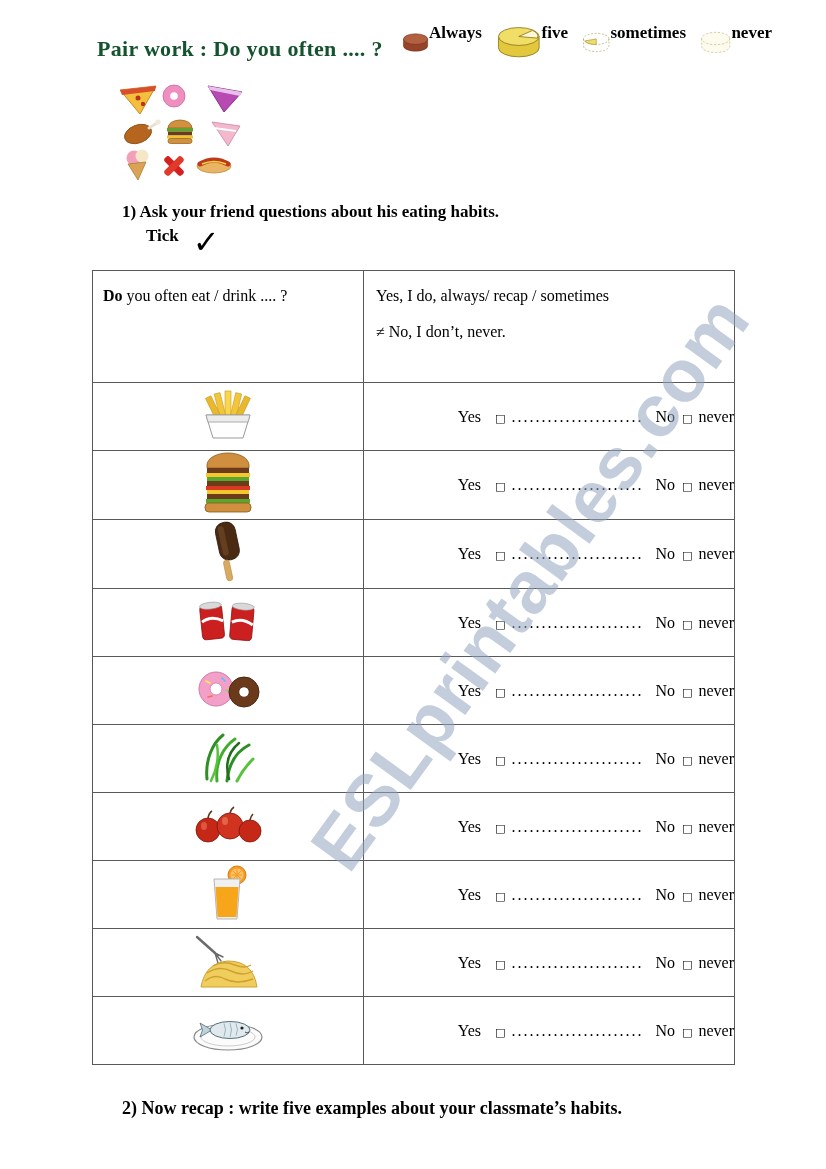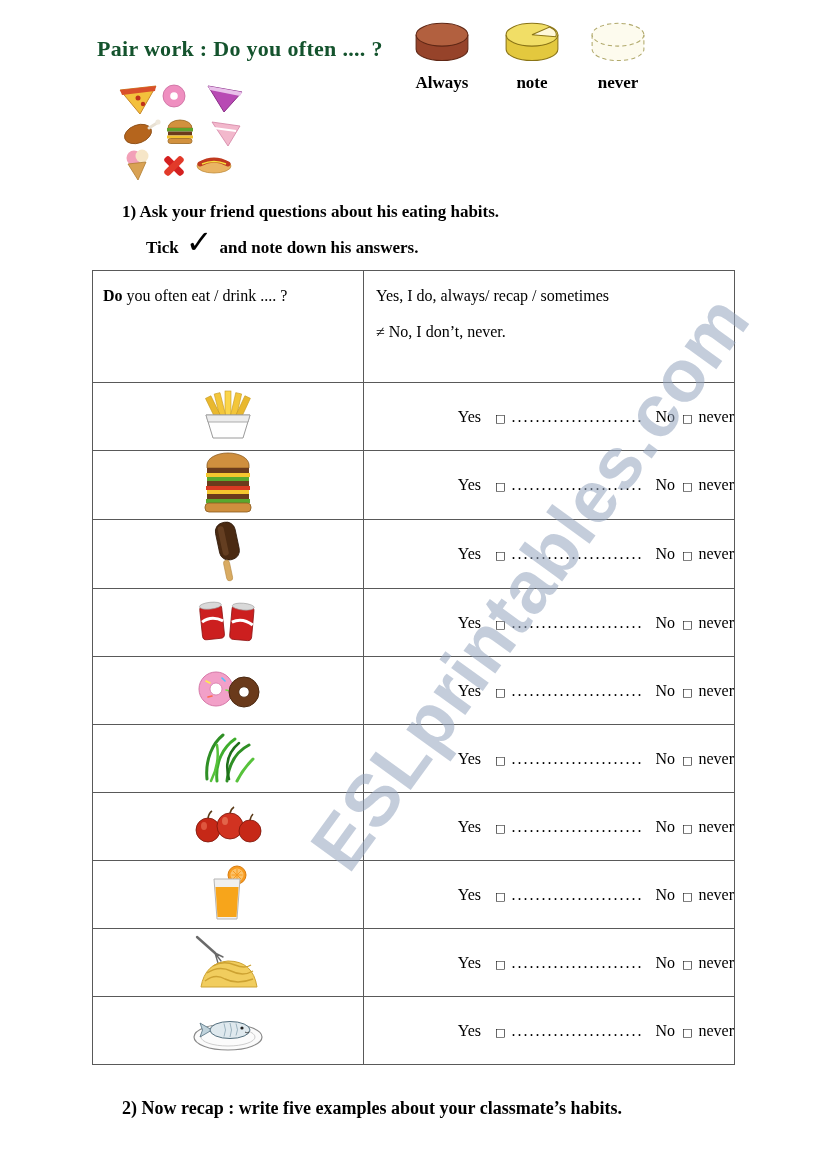--- a/index.html
+++ b/index.html
@@ -6,27 +6,27 @@
   html,body { background:#ffffff; }
   .page {
     position:relative; width:826px; height:1169px; background:#fff;
     font-family:"Liberation Serif","DejaVu Serif",serif; color:#000; overflow:hidden;
   }
   .title {
     position:absolute; left:97px; top:36px;
     font-size:22px; font-weight:bold; color:#14532d; letter-spacing:0.3px;text-align:center;
   }
   .legend { position:absolute; left:402px; top:18px; display:flex; gap:14px; }
-  .legend-item { display:flex; flex-direction:column; align-items:center; }
+  .legend-item { display:flex; flex-direction:row; align-items:flex-start; }
   .legend-item.w1{width:80px} .legend-item.w2{width:72px} .legend-item.w3{width:104px} .legend-item.w4{width:72px}
   .legend-item svg { width:58px; height:50px; }
   .legend-label { font-weight:bold; font-size:17px; margin-top:5px; }
   .collage { position:absolute; left:116px; top:82px; }
   .instr1 { position:absolute; left:122px; top:202px; font-size:17px; font-weight:bold; }
-  .instr2 { position:absolute; left:146px; top:226px; font-size:17px; font-weight:bold; display:flex; align-items:flex-end; gap:7px; }
+  .instr2 { position:absolute; left:146px; top:226px; font-size:17px; font-weight:bold; display:flex; align-items:flex-start; gap:14px; }
   .tick-mark { font-size:32px; line-height:1; font-family:"DejaVu Sans",sans-serif; font-weight:bold; }
   .ws-table { position:absolute; left:92px; top:270px; border-collapse:collapse; }
   .ws-table td { border:1px solid #595959; }
   .header-row { height:112px; }
   .body-row { height:68px;text-align:right; }
   .q-cell { width:271px; vertical-align:top; padding:16px 10px 0 10px; font-size:16px; }
   .a-cell { width:371px; vertical-align:top; padding:16px 10px 0 12px; font-size:16px; }
   .a-line2 { margin-top:18px; }
   .food-cell { width:271px; text-align:center; vertical-align:middle; }
   .answer-cell { width:371px; vertical-align:middle; padding-left:12px; font-size:16px; white-space:nowrap; }
@@ -58,21 +58,29 @@
         <ellipse cx="28" cy="16" rx="25" ry="11" fill="#b2603f" stroke="#5f2715" stroke-width="1"></ellipse>
       </svg>
       <span class="legend-label">Always</span>
     </div>
     <div class="legend-item w2">
       <svg viewBox="0 0 56 48">
         <path d="M3 16 L3 30 A25 11 0 0 0 53 30 L53 16" fill="#e3c83e" stroke="#8a7416" stroke-width="1"></path>
         <ellipse cx="28" cy="16" rx="25" ry="11" fill="#f1de66" stroke="#8a7416" stroke-width="1"></ellipse>
         <path d="M28 16 L45 8.5 A25 11 0 0 1 51 18 Z" fill="#fff8d8" stroke="#8a7416" stroke-width="1"></path>
       </svg>
-      <span class="legend-label">note</span>
+      <span class="legend-label">five</span>
+    </div>
+    <div class="legend-item w3">
+      <svg viewBox="0 0 56 48">
+        <path d="M3 16 L3 30 A25 11 0 0 0 53 30 L53 16" fill="none" stroke="#9a8a3a" stroke-width="1" stroke-dasharray="4 3"></path>
+        <ellipse cx="28" cy="16" rx="25" ry="11" fill="none" stroke="#9a8a3a" stroke-width="1" stroke-dasharray="4 3"></ellipse>
+        <path d="M28 16 L5.5 20 A25 11 0 0 0 28 27 Z" fill="#f1de66" stroke="#8a7416" stroke-width="1"></path>
+      </svg>
+      <span class="legend-label">sometimes</span>
     </div>
     <div class="legend-item w4">
       <svg viewBox="0 0 56 48">
         <path d="M3 16 L3 30 A25 11 0 0 0 53 30 L53 16" fill="#fdfbee" stroke="#b0a86a" stroke-width="1" stroke-dasharray="4 3"></path>
         <ellipse cx="28" cy="16" rx="25" ry="11" fill="#fdfbee" stroke="#b0a86a" stroke-width="1" stroke-dasharray="4 3"></ellipse>
       </svg>
       <span class="legend-label">never</span>
     </div>
   </div>
 
@@ -109,21 +117,20 @@
       <path d="M84 82 Q98 74 112 82" stroke="#c0391f" stroke-width="5" fill="none" stroke-linecap="round"></path>
       <path d="M86 82 Q98 77 110 82" stroke="#f5e13c" stroke-width="1.4" fill="none"></path>
     </svg>
   </div>
 
   <p class="instr1">1) Ask your friend questions about his eating habits.</p>
 
   <p class="instr2">
     <span>Tick</span>
     <span class="tick-mark">✓</span>
-    <span>and note down his answers.</span>
   </p>
 
   <table class="ws-table">
     <tbody>
         <tr class="header-row">
       <td class="q-cell">
         <b>Do</b><span> you often eat / drink .... ?</span>
       </td>
       <td class="a-cell">
         <div>Yes, I do, always/ recap / sometimes</div>

